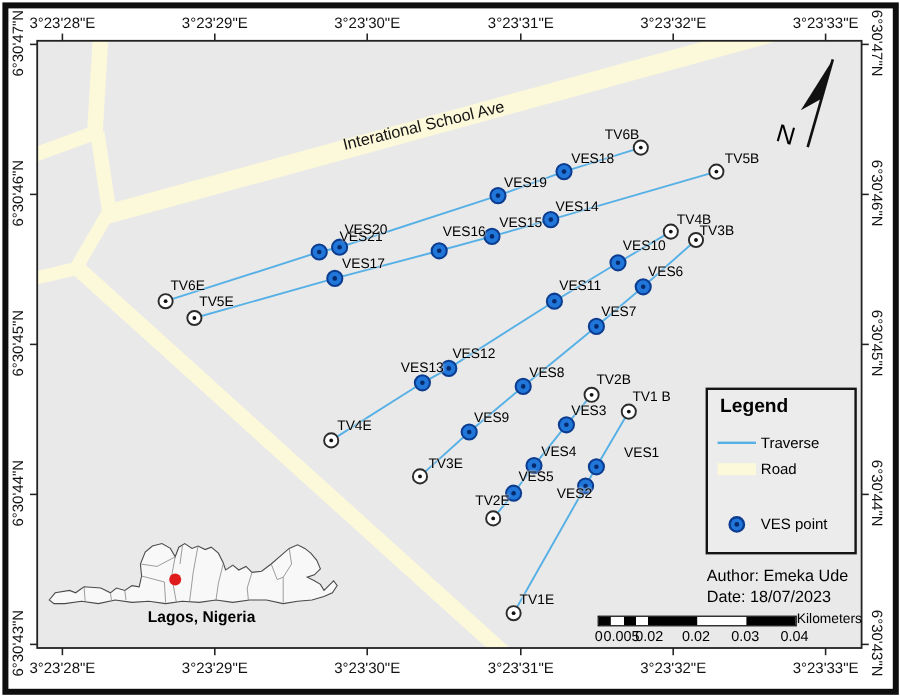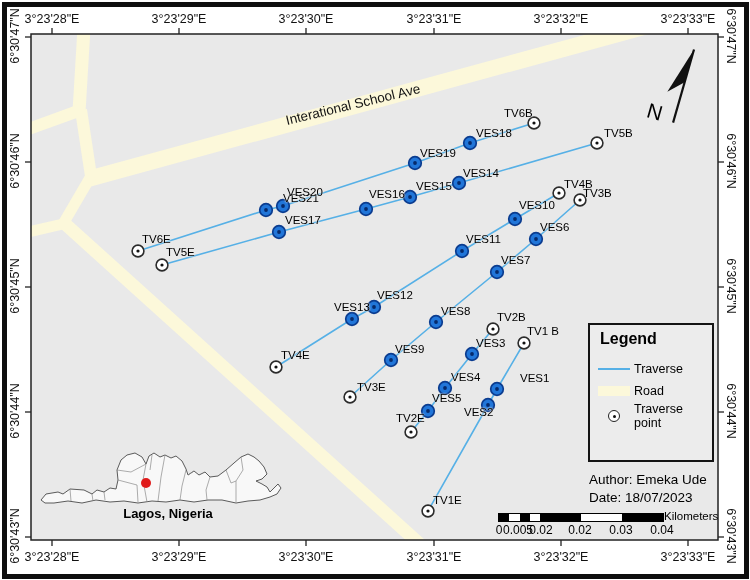--- a/index.html
+++ b/index.html
@@ -260,25 +260,25 @@
           <span class="sw-line"></span>
         </span>
       <span class="legend-label">Traverse</span>
     </div>
     <div class="legend-row lr2">
       <span class="legend-swatch">
           <span class="sw-road"></span>
         </span>
       <span class="legend-label">Road</span>
     </div>
-    <div class="legend-row lr3">
+    <div class="legend-row lr4">
       <span class="legend-swatch">
-          <span class="sw-tpoint"></span>
+          <span class="sw-vpoint"></span>
         </span>
-      <span class="legend-label">Traverse point</span>
+      <span class="legend-label">VES point</span>
     </div>
   </div>
 
   <div class="credits">
     <div>Author: Emeka Ude</div>
     <div>Date: 18/07/2023</div>
   </div>
 
   <div class="scalebar">
     <div class="sb-seg" style="left:0%;width:6.25%"></div>

